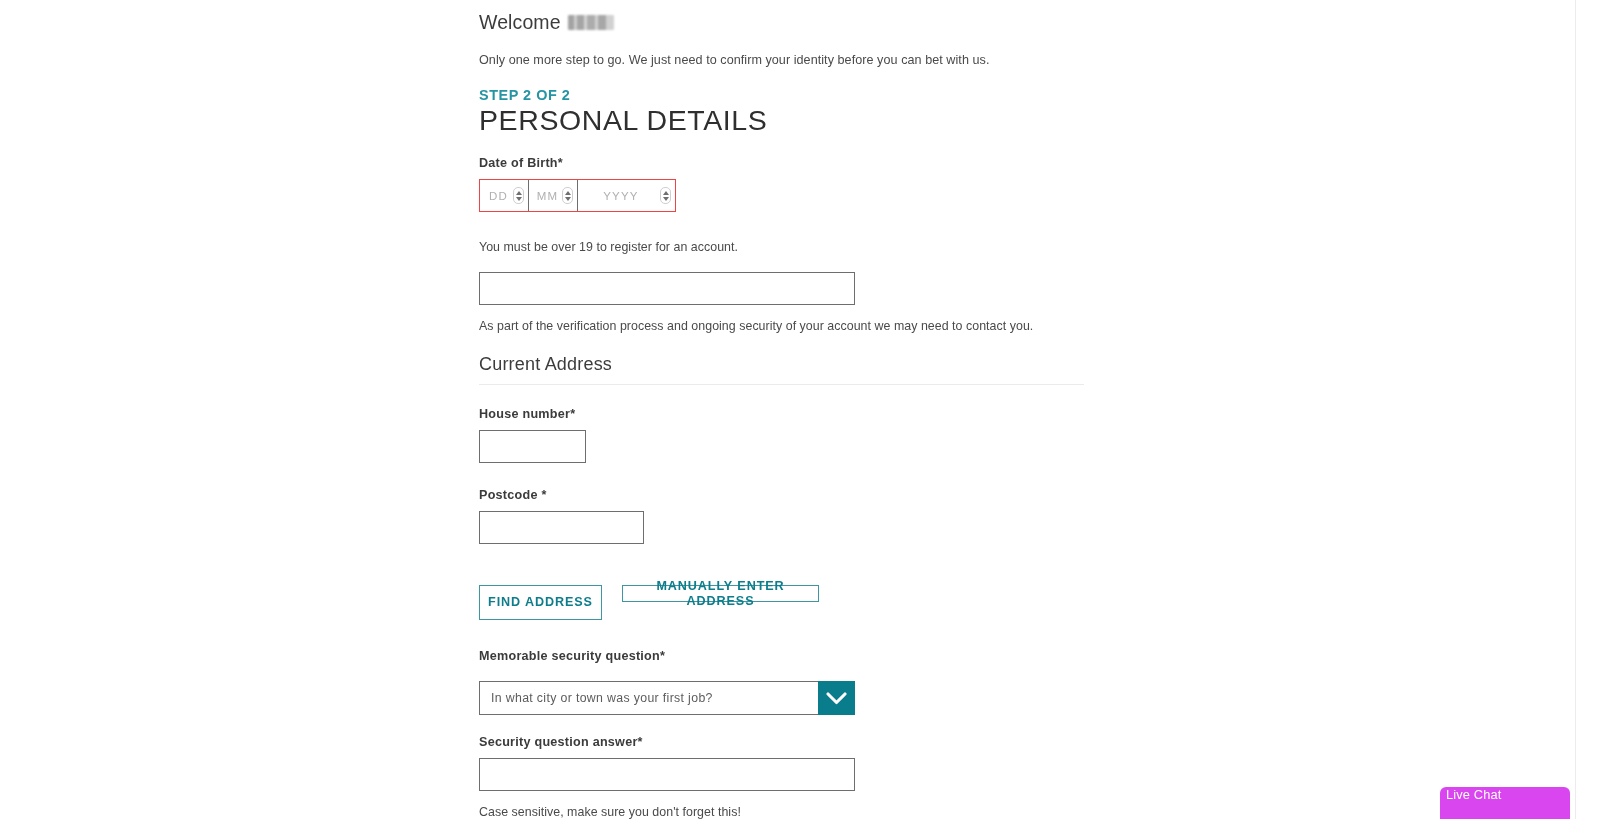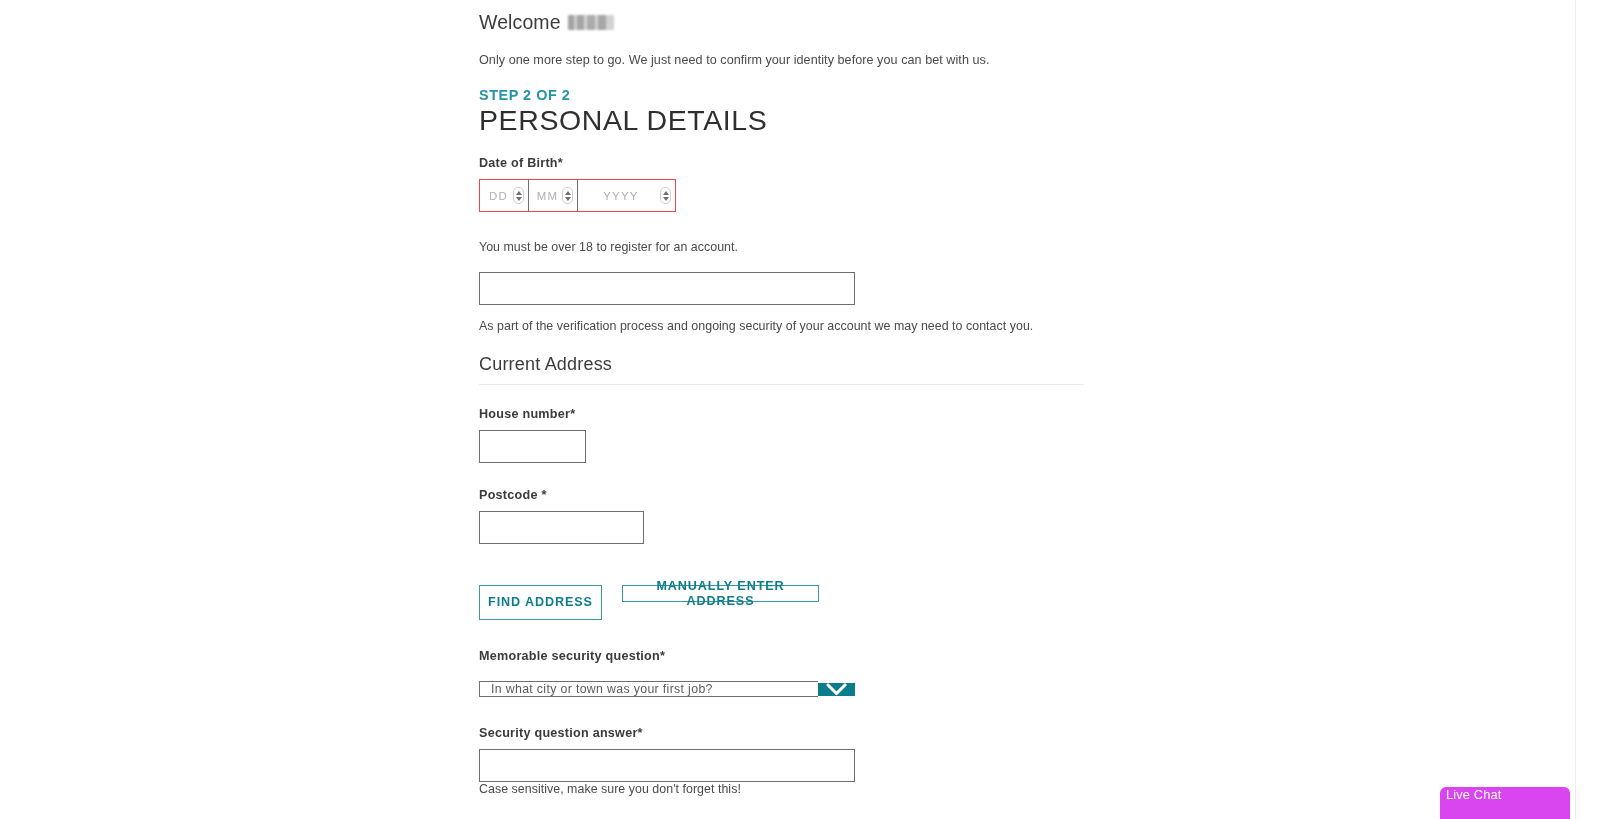--- a/index.html
+++ b/index.html
@@ -225,25 +225,24 @@
     display: flex;
     align-items: center;
     justify-content: center;
   }
   .ghost-btn.find    { width: 123px; height: 35px; }
   .ghost-btn.manual  { width: 197px; height: 17px; }
 
   
   .select-block { margin-top: 29px; }
   .select-shell {
-    margin-top: 9px;
+    margin-top: 18px;
     display: flex;
     width: 376px;
     height: 34px;
-    align-items: center;
   }
   .select-face {
     flex: 1;
     border: 1px solid #6e6e6e;
     border-right: none;
     background: #fff;
     display: flex;
     align-items: center;
     padding-left: 11px;
     font-size: 12.3px;
@@ -262,21 +261,21 @@
   }
   .select-arrow svg { display: block; }
 
   
   .answer-block { margin-top: 20px; }
   .answer-block .text-input {
     margin-top: 9px;
     width: 376px;
     height: 33px;
   }
-  .answer-note { }
+  .answer-note { margin-top: 14px; }
 
   
   #live-chat {
     position: absolute;
     right: 30px;
     bottom: 0;
     width: 130px;
     height: 32px;
     background: #d946ef;
     border-radius: 6px 6px 0 0;
@@ -324,21 +323,21 @@
           </span>
       </div>
       <div class="dob-cell yyyy">
         <span class="dob-ph">YYYY</span>
         <span class="spinner">
             <i class="up"></i>
             <i class="down"></i>
           </span>
       </div>
     </div>
-    <div class="help-text dob-note">You must be over 18 to register for an account.</div>
+    <div class="help-text dob-note">You must be over 19 to register for an account.</div>
   </div>
 
   <div class="phone-block">
     <input class="text-input" type="text" value="" style="">
     <div class="help-text phone-note">As part of the verification process and ongoing security of your account we may need to contact you.</div>
   </div>
 
   <div class="section-head">Current Address</div>
 
   <div class="house-block">

